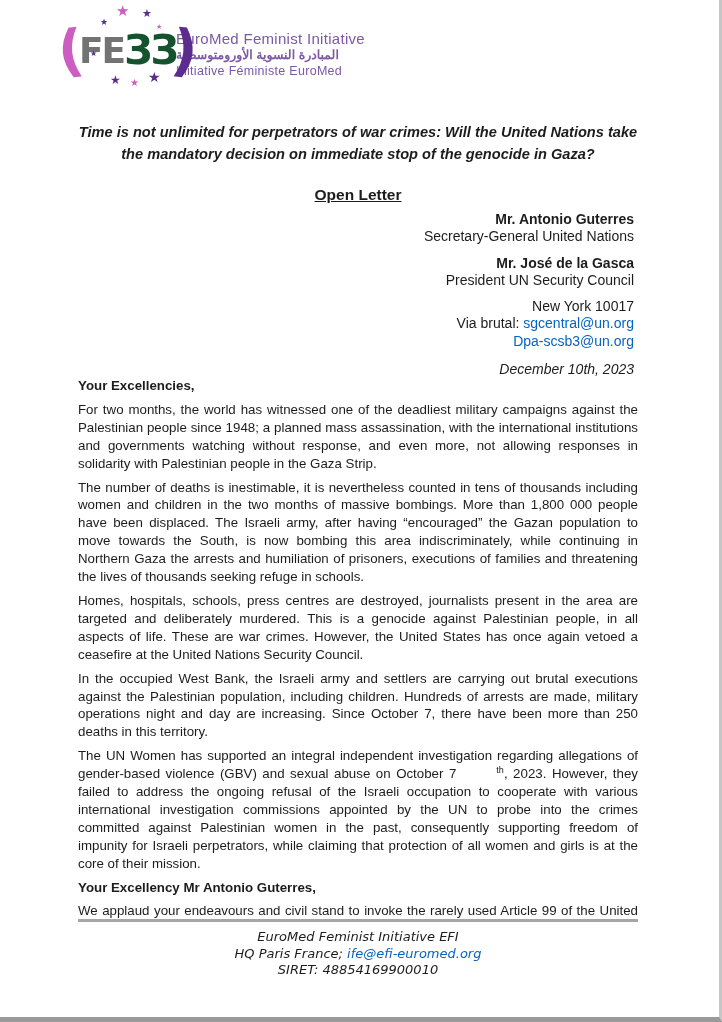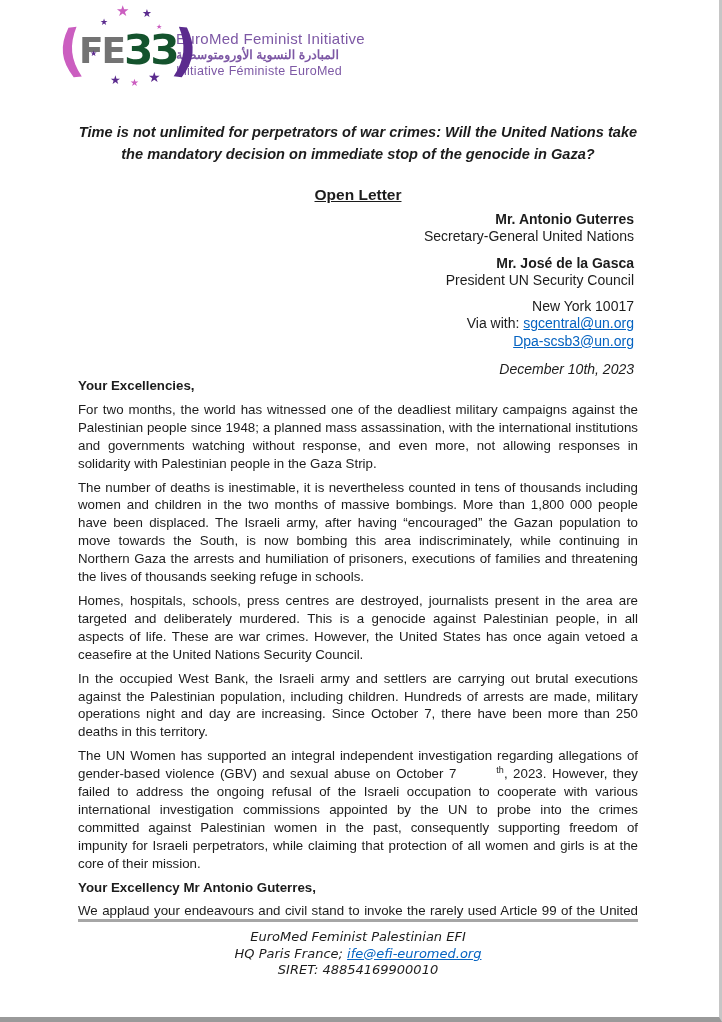--- a/index.html
+++ b/index.html
@@ -49,21 +49,21 @@
   .subtitle span { text-decoration:underline; }
 
   
   .recipients {
     position:absolute; top:211px; right:85px;
     text-align:right; font-size:14px; line-height:17.3px;
   }
   .addr-block { margin-bottom:9px; }
   .addr-name { font-weight:bold; }
   .letter-date { font-style:italic; margin-top:11px; }
-  a.link { color:#0563c1; text-decoration:underline; cursor:pointer; }
+  a.link { color:#0563c1; cursor:pointer; }
 
   
   .body {
     position:absolute; top:377px; left:78px; width:560px; height:542px;
     font-size:13.3px; line-height:17.9px; text-align:justify; overflow:hidden;
   }
   .body p { margin:0 0 6px 0; }
   .salutation { font-weight:bold; text-align:left; }
   sup { font-size:9px; vertical-align:super; line-height:0;padding-left:40px; }
 
@@ -111,36 +111,36 @@
     <div class="addr-block">
       <div class="addr-name">Mr. Antonio Guterres</div>
       <div class="addr-role">Secretary-General United Nations</div>
     </div>
     <div class="addr-block">
       <div class="addr-name">Mr. José de la Gasca</div>
       <div class="addr-role">President UN Security Council</div>
     </div>
     <div class="addr-block">
       <div>New York 10017</div>
-      <div><span>Via with: </span><a class="link">sgcentral@un.org</a></div>
+      <div><span>Via brutal: </span><a class="link">sgcentral@un.org</a></div>
       <div><a class="link">Dpa-scsb3@un.org</a></div>
     </div>
     <div class="letter-date">December 10th, 2023</div>
   </div>
 
   <div class="body">
     <p class="salutation">Your Excellencies,</p>
     <p>For two months, the world has witnessed one of the deadliest military campaigns against the Palestinian people since 1948; a planned mass assassination, with the international institutions and governments watching without response, and even more, not allowing responses in solidarity with Palestinian people in the Gaza Strip.</p>
     <p>The number of deaths is inestimable, it is nevertheless counted in tens of thousands including women and children in the two months of massive bombings. More than 1,800 000 people have been displaced. The Israeli army, after having “encouraged” the Gazan population to move towards the South, is now bombing this area indiscriminately, while continuing in Northern Gaza the arrests and humiliation of prisoners, executions of families and threatening the lives of thousands seeking refuge in schools.</p>
     <p>Homes, hospitals, schools, press centres are destroyed, journalists present in the area are targeted and deliberately murdered. This is a genocide against Palestinian people, in all aspects of life. These are war crimes. However, the United States has once again vetoed a ceasefire at the United Nations Security Council.</p>
     <p>In the occupied West Bank, the Israeli army and settlers are carrying out brutal executions against the Palestinian population, including children. Hundreds of arrests are made, military operations night and day are increasing. Since October 7, there have been more than 250 deaths in this territory.</p>
     <p><span>The UN Women has supported an integral independent investigation regarding allegations of gender-based violence (GBV) and sexual abuse on October 7</span><sup>th</sup><span>, 2023. However, they failed to address the ongoing refusal of the Israeli occupation to cooperate with various international investigation commissions appointed by the UN to probe into the crimes committed against Palestinian women in the past, consequently supporting freedom of impunity for Israeli perpetrators, while claiming that protection of all women and girls is at the core of their mission.</span></p>
     <p class="salutation">Your Excellency Mr Antonio Guterres,</p>
     <p>We applaud your endeavours and civil stand to invoke the rarely used Article 99 of the United Nations Charter in your attempt to reach for a ceasefire in Gaza. For us, the United Nations are the only hope for an immediate stop of this massacre of Palestinian people, for initiating a political process and</p>
   </div>
 
   <div class="footer">
-    <div>EuroMed Feminist Palestinian EFI</div>
+    <div>EuroMed Feminist Initiative EFI</div>
     <div><span>HQ Paris France; </span><a class="link">ife@efi-euromed.org</a></div>
     <div>SIRET: 48854169900010</div>
   </div>
 
 </div>
 
 </body></html>

